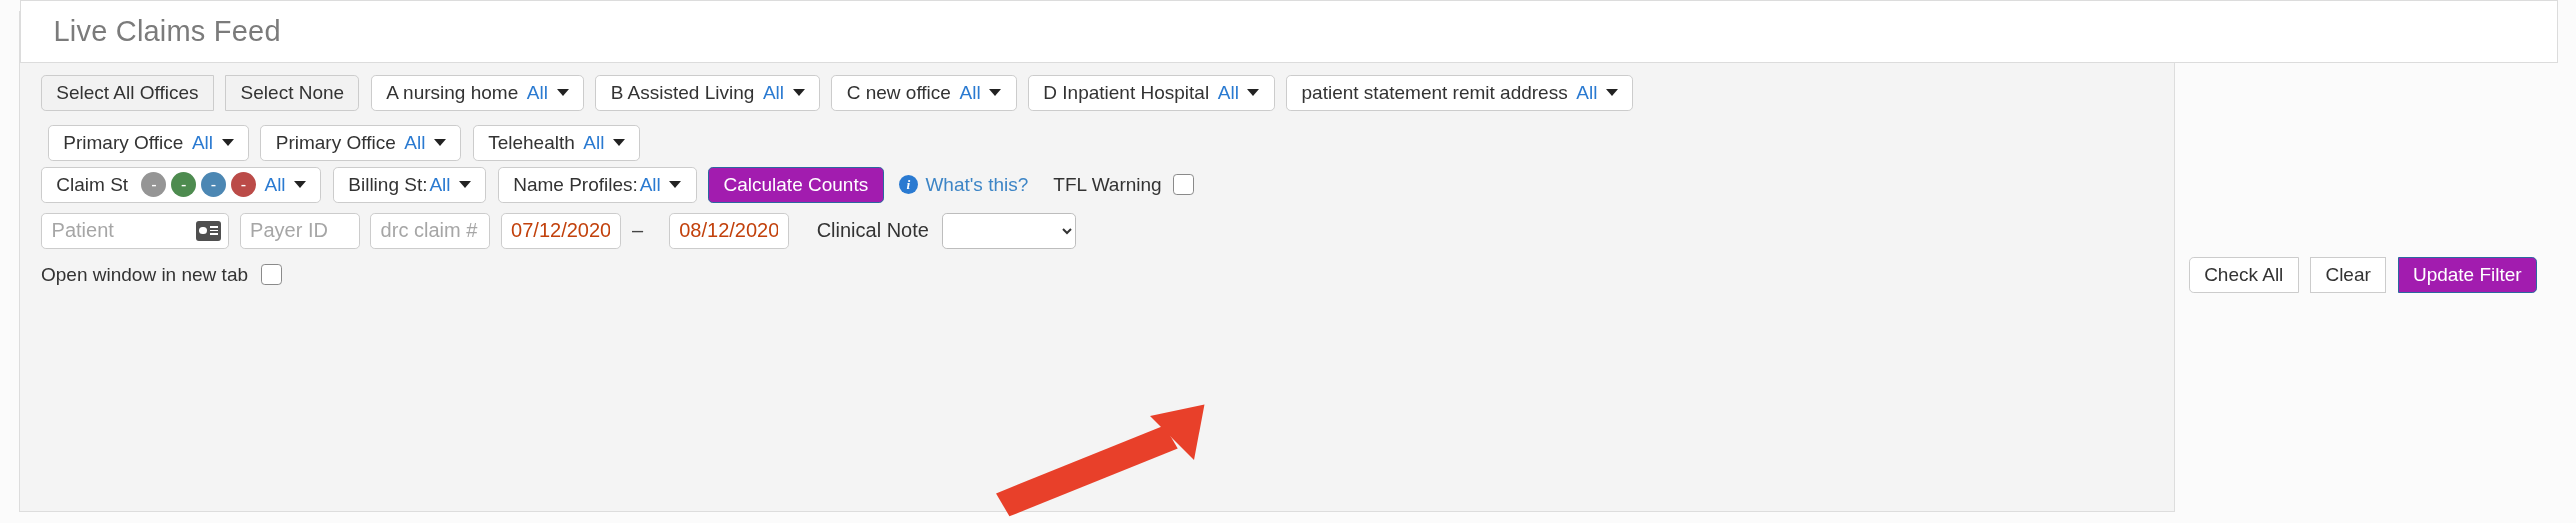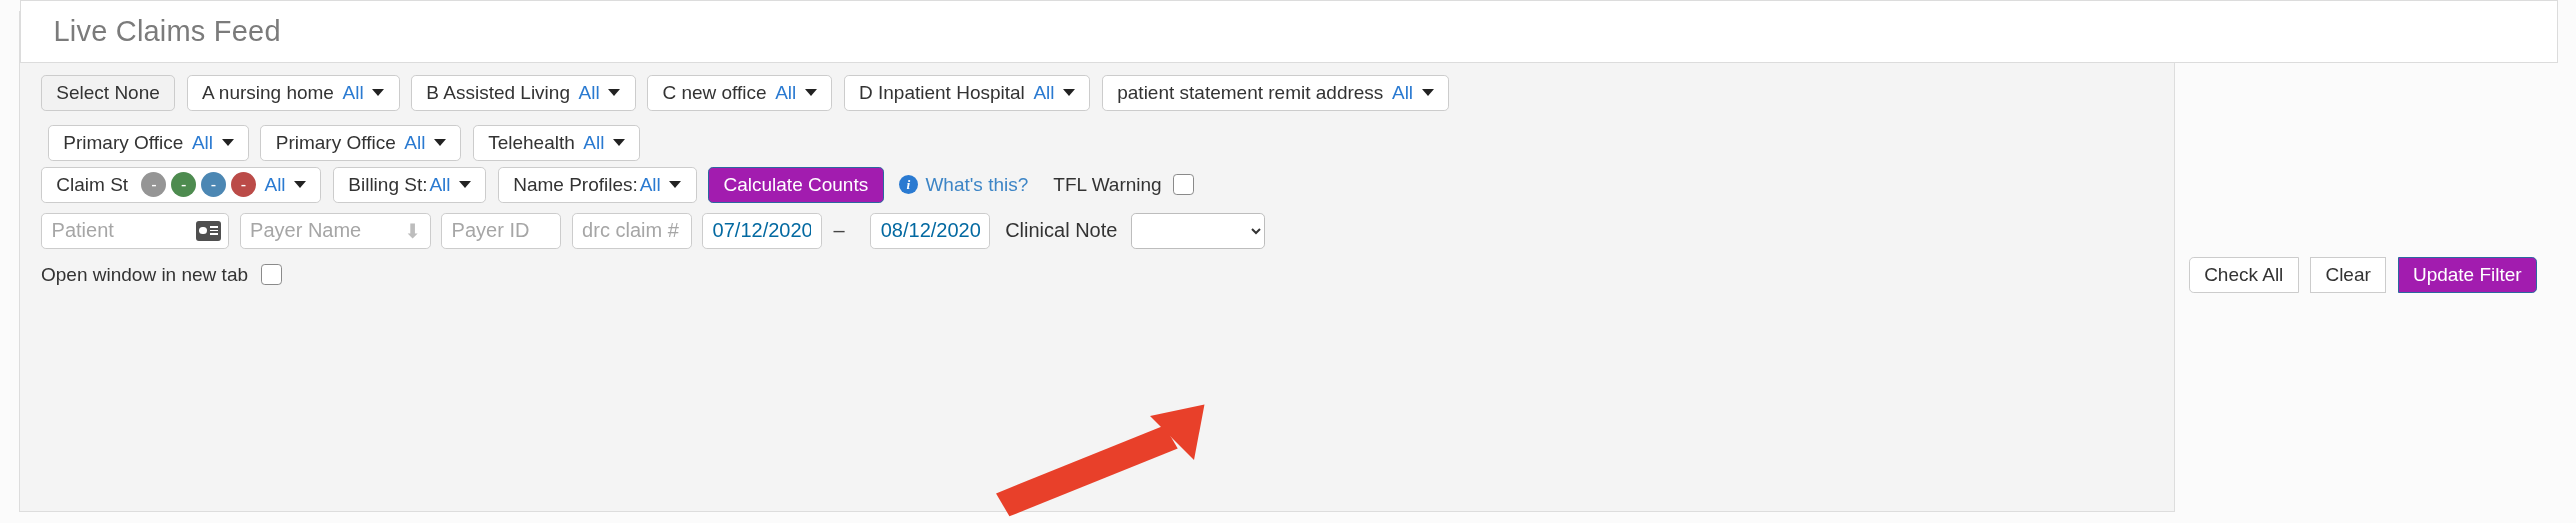--- a/index.html
+++ b/index.html
@@ -204,21 +204,21 @@
   }
   .input-wrap + .input-wrap,
   .input-wrap + .field,
   .field + .input-wrap,
   .field + .field { margin-left: 10.5px; }
 
   .patient-input { width: 188px; padding-right: 26px; }
   .payer-name-input { width: 191px; padding-right: 32.5px; }
   .payer-id-input { width: 120px; }
   .claim-input { width: 120px; }
-  .date-input { width: 120px; color: #0369a1; }
+  .date-input { width: 120px; color: #c2410c; }
 
   .idcard-icon {
     position: absolute;
     right: 7.6px;
     width: 25px;
     height: 20px;
     background: #4f4f4f;
     border-radius: 2.9px;
     display: flex;
     align-items: center;
@@ -252,21 +252,21 @@
     cursor: pointer;
   }
 
   .dash {
     margin: 0 11.5px;
     font-size: 20px;
     color: #444444;
   }
 
   .clinical-label {
-    margin-left: 15px;
+    margin-left: 28px;
     margin-right: 13.4px;
     font-size: 20px;
     color: #333333;
     white-space: nowrap;
   }
   .clinical-select {
     box-sizing: border-box;
     width: 134px;
     height: 36px;
     background: #ffffff;
@@ -305,20 +305,21 @@
 <body>
 
 <div class="panel">
 
   <div class="panel-header">
     <div class="panel-title">Live Claims Feed</div>
   </div>
 
   <div class="row row1">
     <div class="btn-group">
+      <div class="btn gray">Select All Offices</div>
       <div class="btn gray">Select None</div>
     </div>
 
     <div class="btn">
       <span>A nursing home</span>
       <span class="all-label">All</span>
       <span class="caret"></span>
     </div>
 
     <div class="btn">
@@ -406,24 +407,20 @@
       <span class="idcard-icon">
         <span class="ic-face"></span>
         <span class="ic-lines">
             <i></i>
             <i></i>
             <i></i>
           </span>
       </span>
     </span>
 
-    <span class="input-wrap">
-      <input class="field payer-name-input" type="text" placeholder="Payer Name" style="">
-      <span class="down-arrow-icon">⬇</span>
-    </span>
 
     <input class="field payer-id-input" type="text" placeholder="Payer ID" style="">
 
     <input class="field claim-input" type="text" placeholder="drc claim #" style="">
 
     <input class="field date-input" type="text" value="07/12/2020" style="">
 
     <span class="dash">–</span>
 
     <input class="field date-input" type="text" style="margin-left: 14px;" value="08/12/2020">

